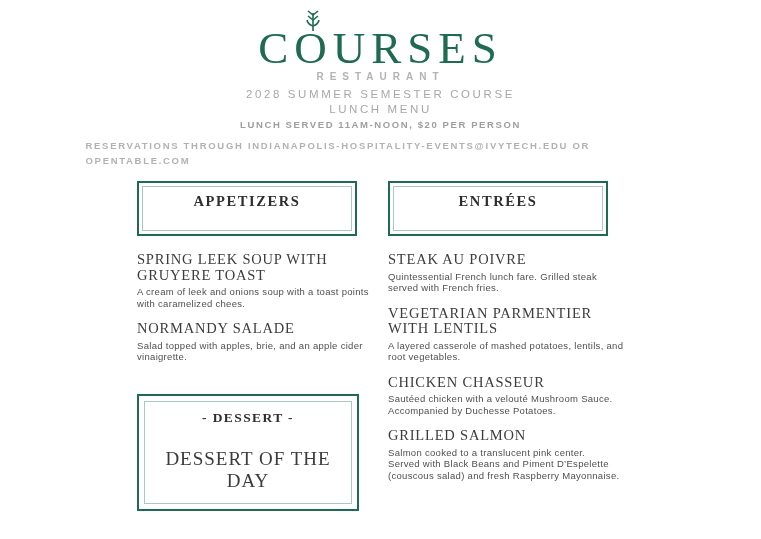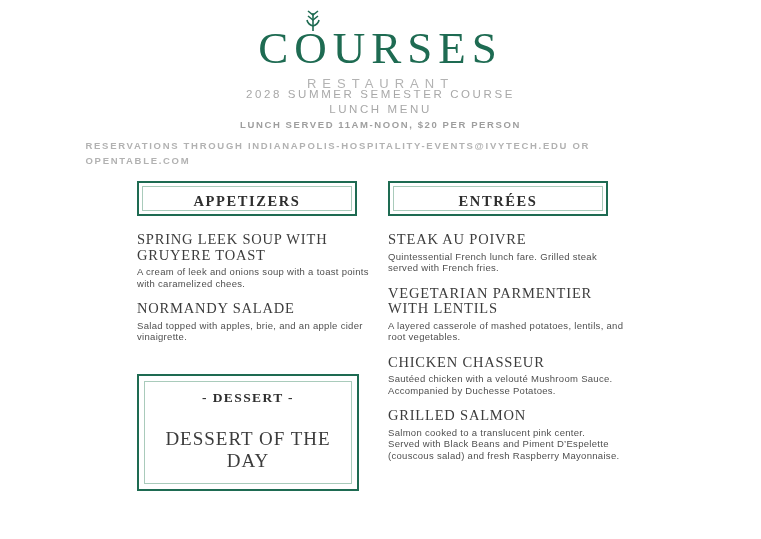--- a/index.html
+++ b/index.html
@@ -19,22 +19,21 @@
     font-family: "Liberation Serif", "DejaVu Serif", serif;
     font-size: 45px; letter-spacing: 6px;
     color: #1E6B52; font-weight: 400;
   }
   .logo-o { position: relative; display: inline-block; }
   .sprout {
     position: absolute; left: 50%; transform: translateX(-50%);
     top: -17px; width: 16px; height: 22px;
   }
   .tagline {
-    margin-top: 5px;
-    font-size: 13px; font-weight: 400;
+    font-size: 10px; font-weight: 700;
     letter-spacing: 6px; color: #B3B3B3;
   }
 
   
   .subtitle { position: absolute; top: 87px; left: 0; width: 100%; text-align: center; color: #A8A8A8; }
   .subtitle .line-big { font-size: 11.5px; letter-spacing: 2.6px; font-weight: 500; line-height: 14.5px; }
   .subtitle .line-small { font-size: 9.5px; letter-spacing: 1.6px; font-weight: 700; color: #9E9E9E; margin-top: 3px; }
 
   .reservations {
     position: absolute; top: 138px; left: 50%; transform: translateX(-50%);
@@ -47,21 +46,21 @@
   .col-left  { position: absolute; left: 137px; top: 181px; width: 235px; }
   .col-right { position: absolute; left: 388px; top: 181px; width: 240px; }
 
   .section-box {
     width: 220px; box-sizing: border-box;
     border: 2px solid #1E6B52; padding: 3px;
     background: #ffffff;
   }
   .section-box-inner {
     border: 1px solid #A9CBBB;
-    text-align: center; padding: 5px 2px 0 2px;
+    text-align: center; padding: 5px 2px 20px 2px;
   }
   .section-title {
     font-family: "Liberation Serif", "DejaVu Serif", serif;
     font-size: 14.5px; font-weight: 700; letter-spacing: 1.6px; color: #2E2E2E;
   }
 
   .items { margin-top: 16px; }
   .menu-item { margin-bottom: 12px; }
   .item-name {
     font-family: "Liberation Serif", "DejaVu Serif", serif;

